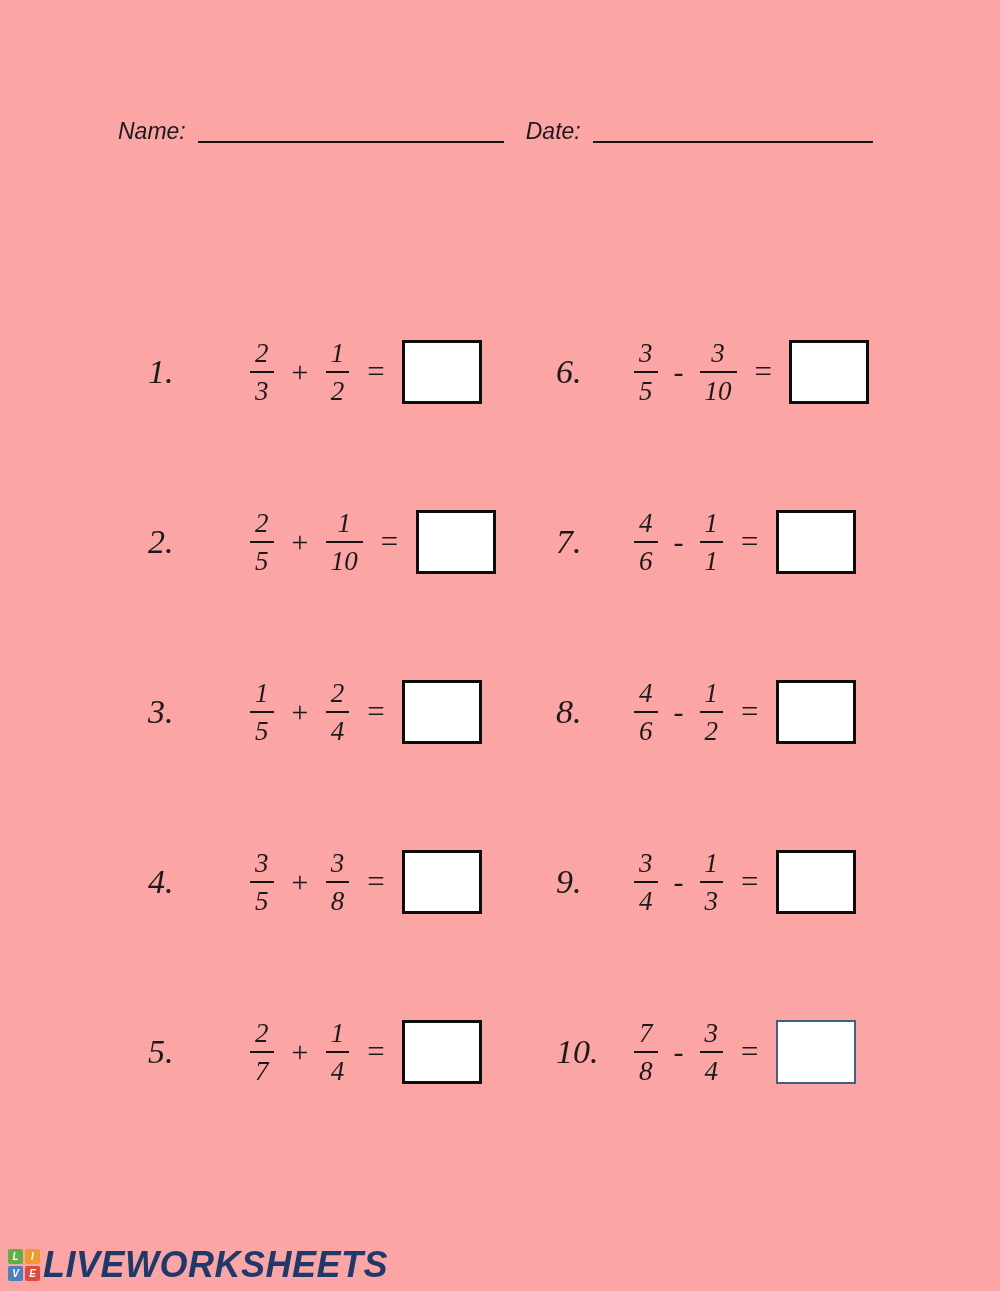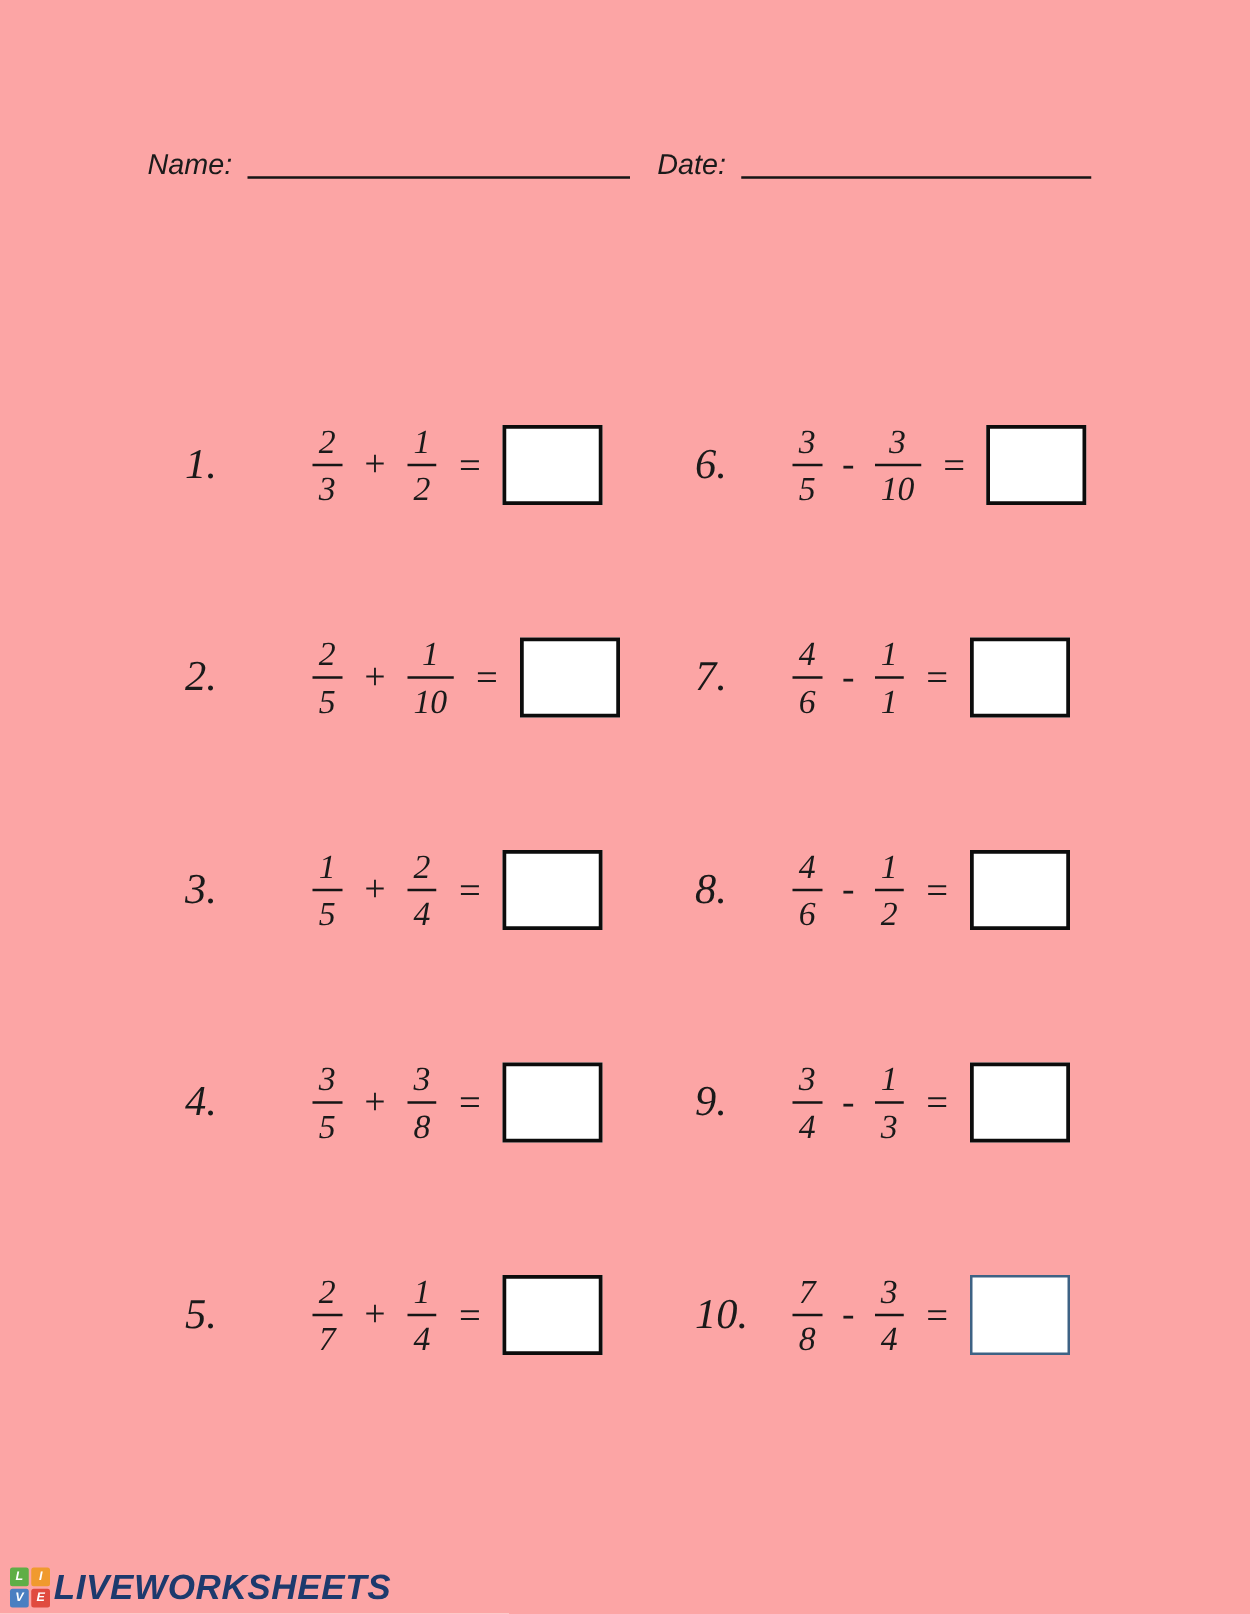--- a/index.html
+++ b/index.html
@@ -34,21 +34,21 @@
   .frac .den{display:block;border-top:2.5px solid #151515;padding:3px 5px 0;}
   .op{font-size:30px;}
   .eq{font-size:31px;}
   .answer-box{width:80px;height:64px;border:3px solid #0c0c0c;background:#fff;flex-shrink:0;box-sizing:border-box;}
   .answer-box.active{border:2px solid var(--active-border,#3e6284);}
   
   .footer{position:absolute;left:8px;bottom:5px;display:flex;align-items:center;gap:3px;}
   .logo-tiles{display:grid;grid-template-columns:repeat(2,15px);grid-auto-rows:15px;gap:2px;}
   .tile{display:block;color:#fff;font-size:10px;font-weight:bold;line-height:15px;
     text-align:center;border-radius:2px;font-family:"Liberation Sans",sans-serif;}
-  .logo-text{font-size:28px;font-weight:bold;color:var(--logo-navy,#1d3a6d);letter-spacing:.5px;}
+  .logo-text{font-size:36px;font-weight:bold;color:var(--logo-navy,#1d3a6d);letter-spacing:.5px;}
 </style>
 </head>
 <body>
 
 <div class="sheet">
 
   <div class="nameline">
     <span>Name:</span><span class="blank name"></span><span class="datelabel">Date:</span><span class="blank date"></span>
   </div>
 

